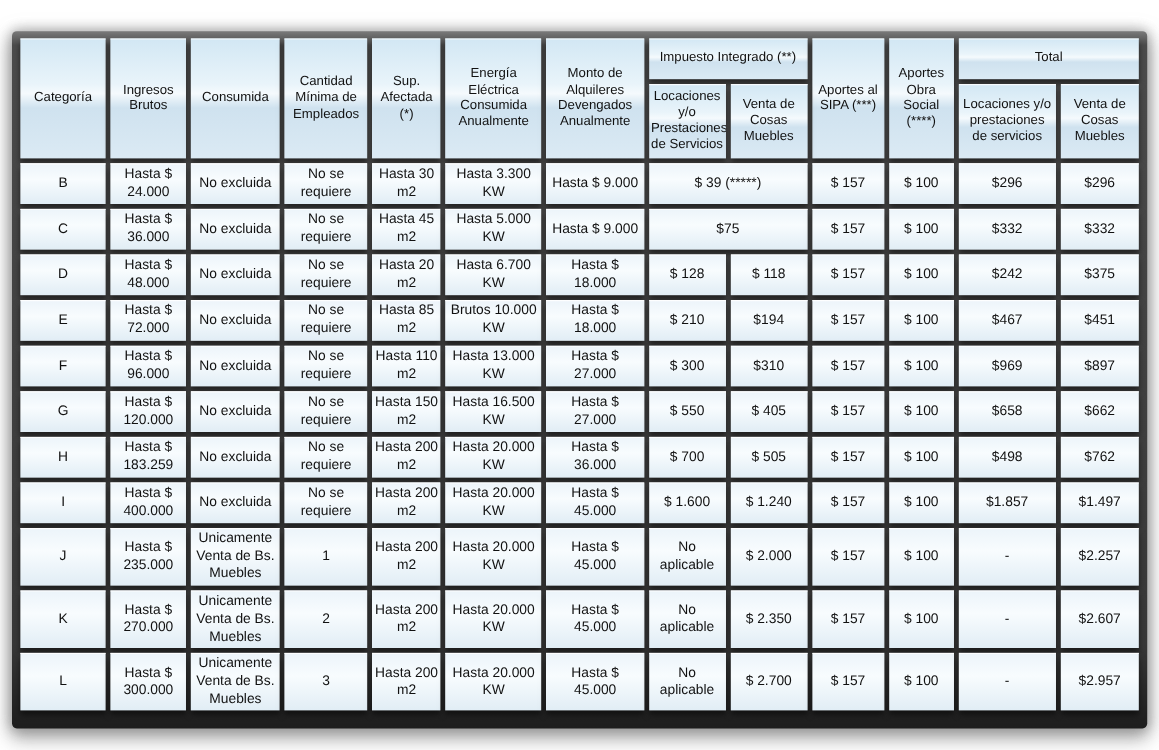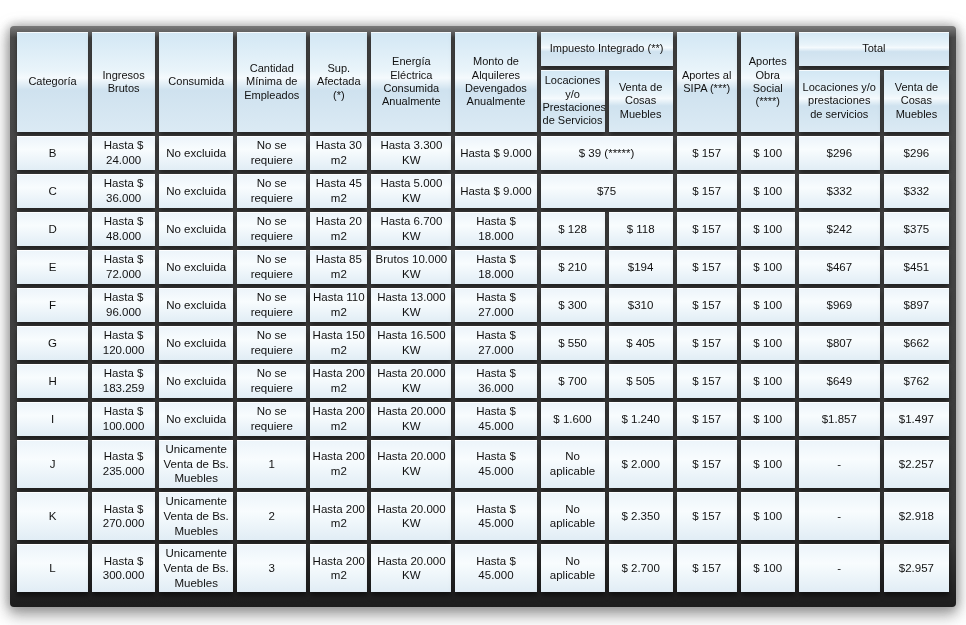--- a/index.html
+++ b/index.html
@@ -179,41 +179,41 @@
               <td>Hasta $ 120.000</td>
               <td>No excluida</td>
               <td>No se requiere</td>
               <td>Hasta 150 m2</td>
               <td>Hasta 16.500 KW</td>
               <td>Hasta $ 27.000</td>
               <td>$ 550</td>
               <td>$ 405</td>
               <td>$ 157</td>
               <td>$ 100</td>
-              <td>$807</td>
+              <td>$658</td>
               <td>$662</td>
             </tr>
             <tr>
               <td>H</td>
               <td>Hasta $ 183.259</td>
               <td>No excluida</td>
               <td>No se requiere</td>
               <td>Hasta 200 m2</td>
               <td>Hasta 20.000 KW</td>
               <td>Hasta $ 36.000</td>
               <td>$ 700</td>
               <td>$ 505</td>
               <td>$ 157</td>
               <td>$ 100</td>
-              <td>$649</td>
+              <td>$498</td>
               <td>$762</td>
             </tr>
             <tr>
               <td>I</td>
-              <td>Hasta $ 100.000</td>
+              <td>Hasta $ 400.000</td>
               <td>No excluida</td>
               <td>No se requiere</td>
               <td>Hasta 200 m2</td>
               <td>Hasta 20.000 KW</td>
               <td>Hasta $ 45.000</td>
               <td>$ 1.600</td>
               <td>$ 1.240</td>
               <td>$ 157</td>
               <td>$ 100</td>
               <td>$1.857</td>
@@ -240,21 +240,21 @@
               <td>Unicamente Venta de Bs. Muebles</td>
               <td>2</td>
               <td>Hasta 200 m2</td>
               <td>Hasta 20.000 KW</td>
               <td>Hasta $ 45.000</td>
               <td>No aplicable</td>
               <td>$ 2.350</td>
               <td>$ 157</td>
               <td>$ 100</td>
               <td>-</td>
-              <td>$2.918</td>
+              <td>$2.607</td>
             </tr>
             <tr>
               <td>L</td>
               <td>Hasta $ 300.000</td>
               <td>Unicamente Venta de Bs. Muebles</td>
               <td>3</td>
               <td>Hasta 200 m2</td>
               <td>Hasta 20.000 KW</td>
               <td>Hasta $ 45.000</td>
               <td>No aplicable</td>

